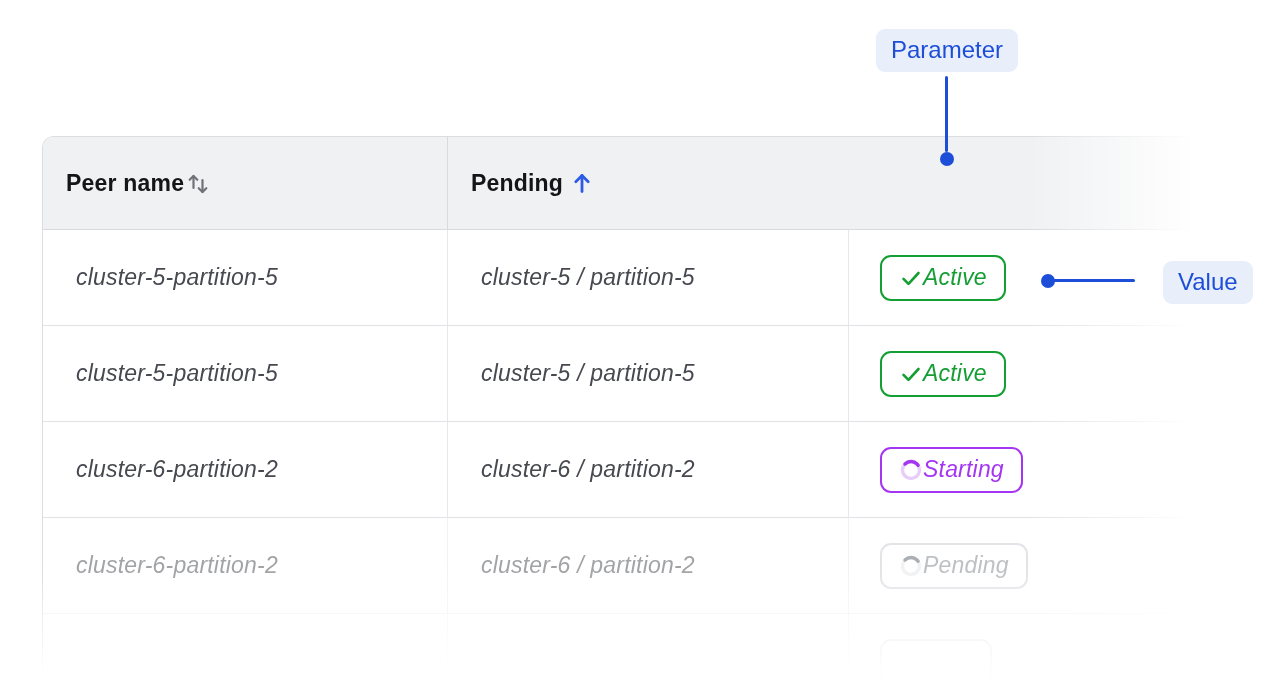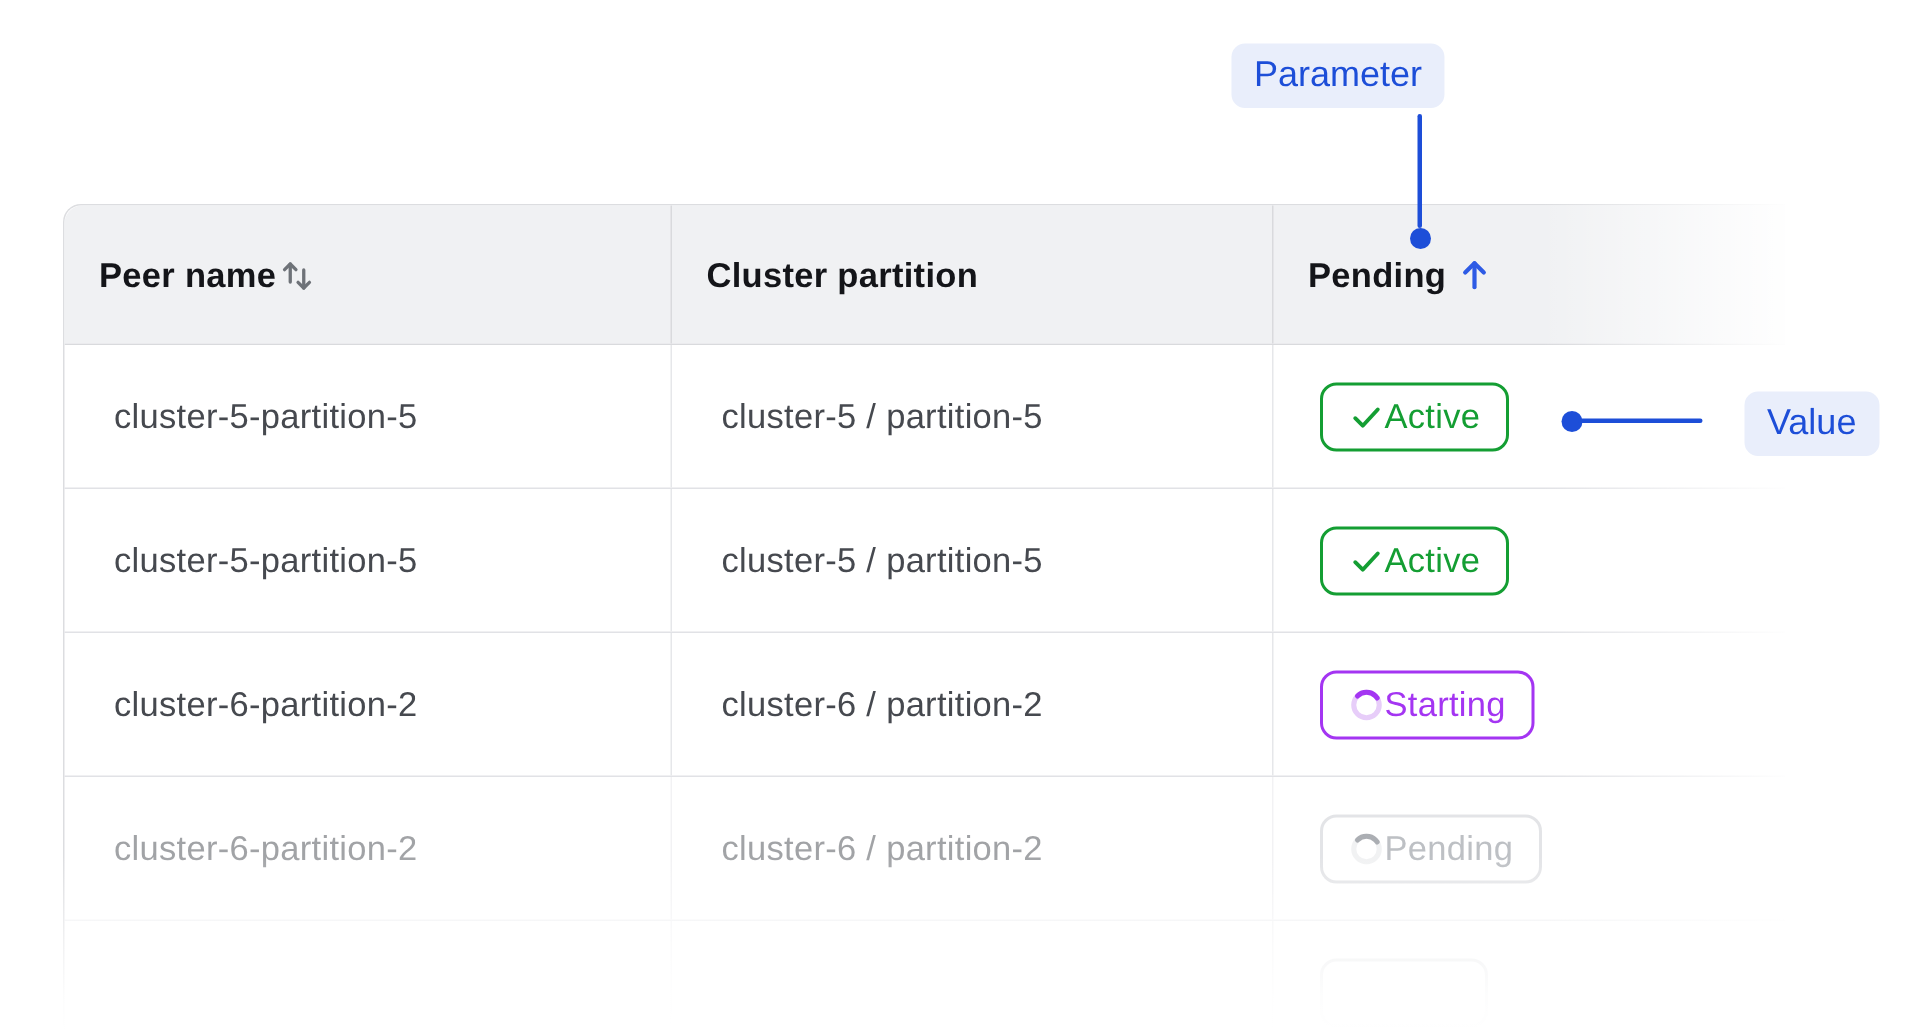--- a/index.html
+++ b/index.html
@@ -28,21 +28,21 @@
   .col-status { flex:1 1 auto; }
 
   .icon { display:inline-flex; align-items:center; justify-content:center; }
   .sort-updown svg { stroke:var(--sort-icon-gray); }
   .sort-asc { margin-left:6px; }
   .sort-asc svg { stroke:var(--sort-arrow-blue); }
 
   .tr { display:flex; height:96px; border-bottom:1px solid var(--row-divider); }
   .td {
     display:flex; align-items:center; padding-left:33px;
-    font-size:23px; color:var(--cell-text); letter-spacing:.2px;
+    font-size:23px; color:var(--cell-text); letter-spacing:.2px;font-style:italic;
   }
   .td + .td { border-left:1px solid var(--cell-divider); }
   .td.col-status { padding-left:31px; }
   .tr.faded { opacity:.5; }
   .tr.partial { opacity:.45; }
 
   
   .badge {
     display:inline-flex; align-items:center; height:46px; padding:0 17px;
     border:2px solid; border-radius:11px; font-size:23px; font-weight:500; background:#fff;
@@ -67,21 +67,21 @@
     background:linear-gradient(180deg, rgba(255,255,255,0) 0%, rgba(255,255,255,.55) 45%, rgba(255,255,255,.92) 80%, #fff 100%);
   }
 
   
   .anno { position:absolute; z-index:10; }
   .anno-pill {
     display:inline-block; font-size:24px; font-weight:500; line-height:1.2;
     color:var(--annotation-blue); background:var(--annotation-bg);
     padding:7px 15px; border-radius:9px; white-space:nowrap;
   }
-  .pill-parameter { position:absolute; left:892px; top:29px; transform:translateX(-50%); }
+  .pill-parameter { position:absolute; left:947px; top:29px; transform:translateX(-50%); }
   .param-vline { position:absolute; left:945px; top:76px; width:3px; height:76px; background:var(--annotation-blue); border-radius:2px; }
   .param-dot   { position:absolute; left:940px; top:152px; width:14px; height:14px; border-radius:50%; background:var(--annotation-blue); }
   .value-dot   { position:absolute; left:1041px; top:274px; width:14px; height:14px; border-radius:50%; background:var(--annotation-blue); }
   .value-hline { position:absolute; left:1052px; top:279px; width:83px; height:3px; background:var(--annotation-blue); border-radius:2px; }
   .pill-value  { position:absolute; left:1163px; top:261px; }
 </style>
 </head>
 <body>
 
 <div class="page">
@@ -92,23 +92,20 @@
         <span class="th-label">Peer name</span>
         <span class="icon sort-updown">
           <svg width="28" height="28" viewBox="0 0 28 28" fill="none" stroke-width="2.2" stroke-linecap="round" stroke-linejoin="round">
             <path d="M9.5 19V7"></path>
               <path d="M5.7 10.8 9.5 7l3.8 3.8"></path>
             <path d="M18.5 11v12"></path>
               <path d="M14.7 19.2 18.5 23l3.8-3.8"></path>
           </svg>
         </span>
       </div>
-      <div class="th col-cluster">
-        <span class="th-label">Cluster partition</span>
-      </div>
       <div class="th col-status">
         <span class="th-label">Pending</span>
         <span class="icon sort-asc">
           <svg width="26" height="26" viewBox="0 0 26 26" fill="none" stroke-width="2.8" stroke-linecap="round" stroke-linejoin="round">
             <path d="M13 21.5v-16"></path>
               <path d="M6.8 11.7 13 5.5l6.2 6.2"></path>
           </svg>
         </span>
       </div>
     </div>

